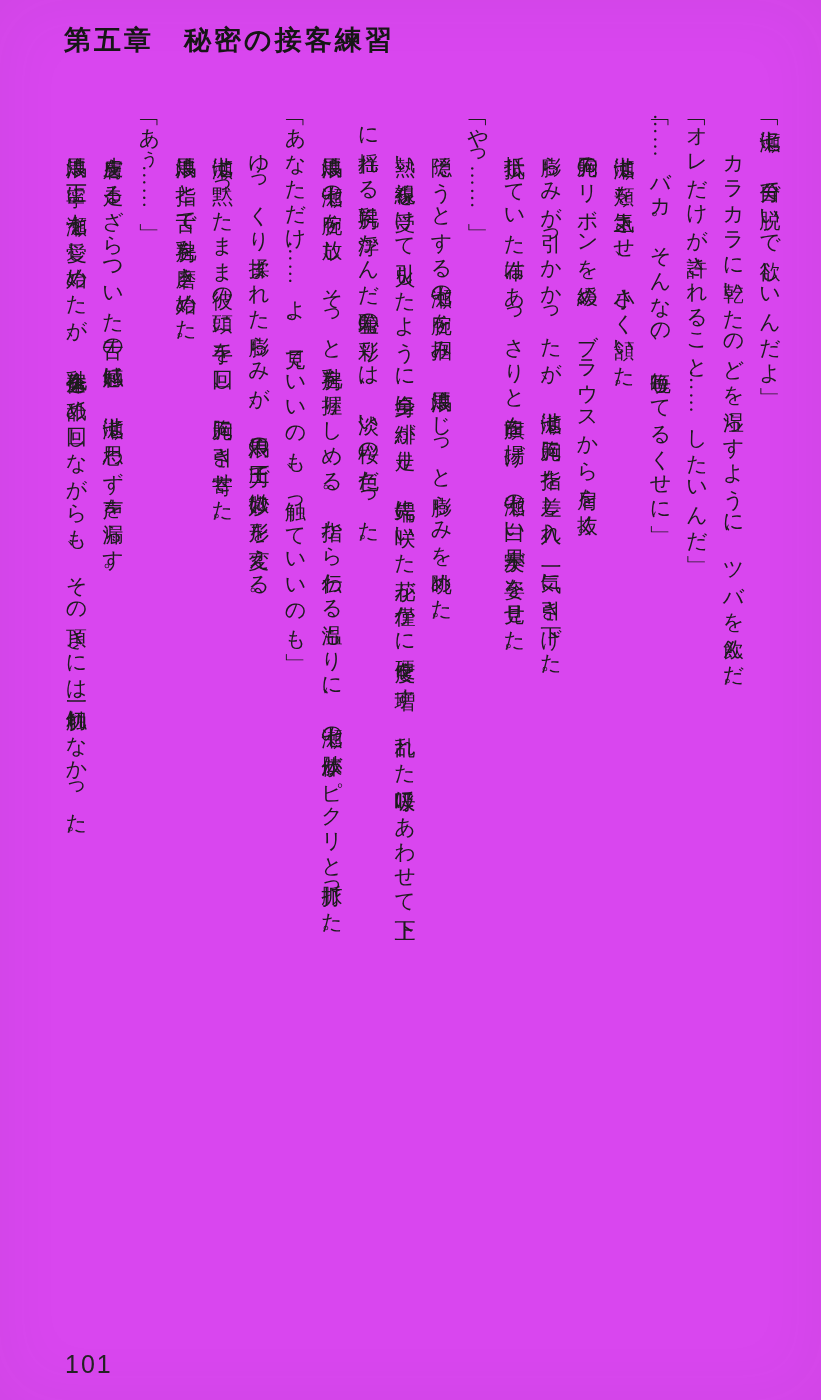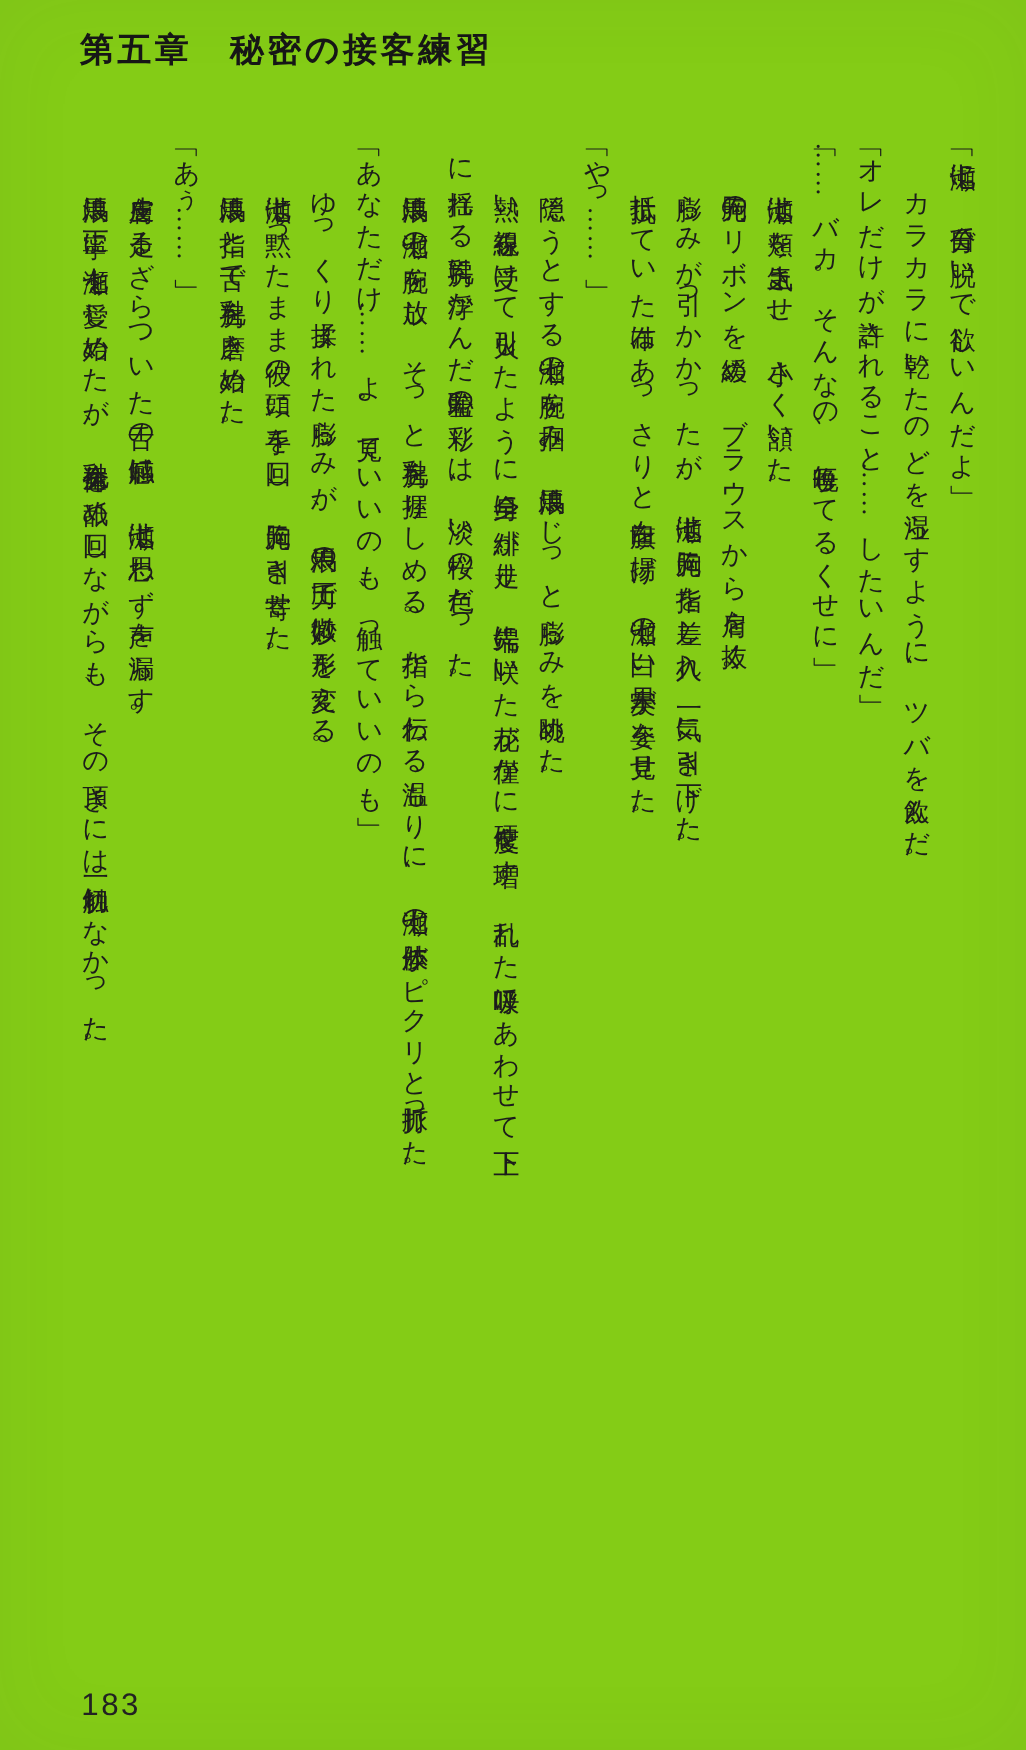--- a/index.html
+++ b/index.html
@@ -9,21 +9,21 @@
   body {
     width: 821px;
     height: 1400px;
     background: #fdfdfc;
     overflow: hidden;
   }
   .page {
     position: relative;
     width: 821px;
     height: 1400px;
-    background: #84cc16;
+    background: #d946ef;
     box-shadow: inset 0 0 70px rgba(60,60,60,0.06);
     font-family: "Liberation Serif", "DejaVu Serif", serif;
     color: #1c1c1c;
   }
   .chapter-title {
     position: absolute;
     left: 64px;
     top: 22px;
     font-size: 27px;
     font-weight: 600;
@@ -83,15 +83,15 @@
     <p class="tline indent">浪馬は七瀬の腕を放し、そっと乳房を握りしめる。指から伝わる温もりに、七瀬の肢体がピクリと脈打った。</p>
     <p class="tline">「あなただけ……よ。見ていいのも、触っていいのも」</p>
     <p class="tline indent">ゆっくり揉まれた膨らみが、浪馬の圧力で微妙に形を変える。</p>
     <p class="tline indent">七瀬は黙ったまま彼の頭に手を回し、胸元に引き寄せた。</p>
     <p class="tline indent">浪馬は指と舌で乳房を磨き始めた。</p>
     <p class="tline">「あぅ……」</p>
     <p class="tline indent">皮膚を走るざらついた舌の感触に、七瀬は思わず声を漏らす。</p>
     <p class="tline indent">浪馬は丁寧に七瀬を愛し始めたが、乳房全体を舐め回しながらも、その頂きには一切触れなかった。</p>
   </div>
 
-  <div class="page-number">183</div>
+  <div class="page-number">101</div>
 
 </div>
 
 </body></html>

